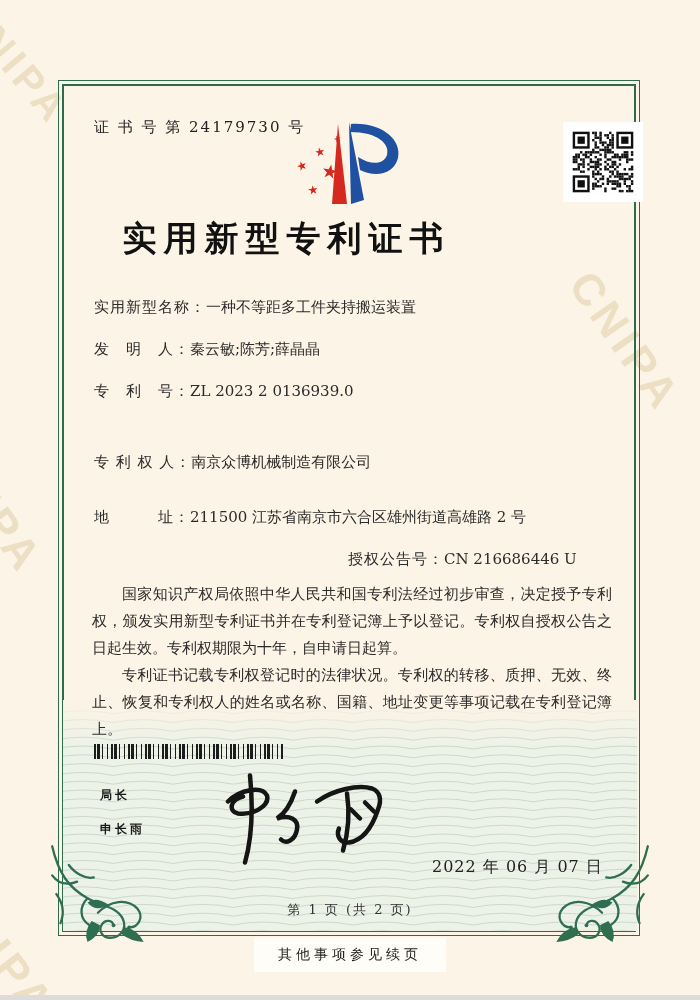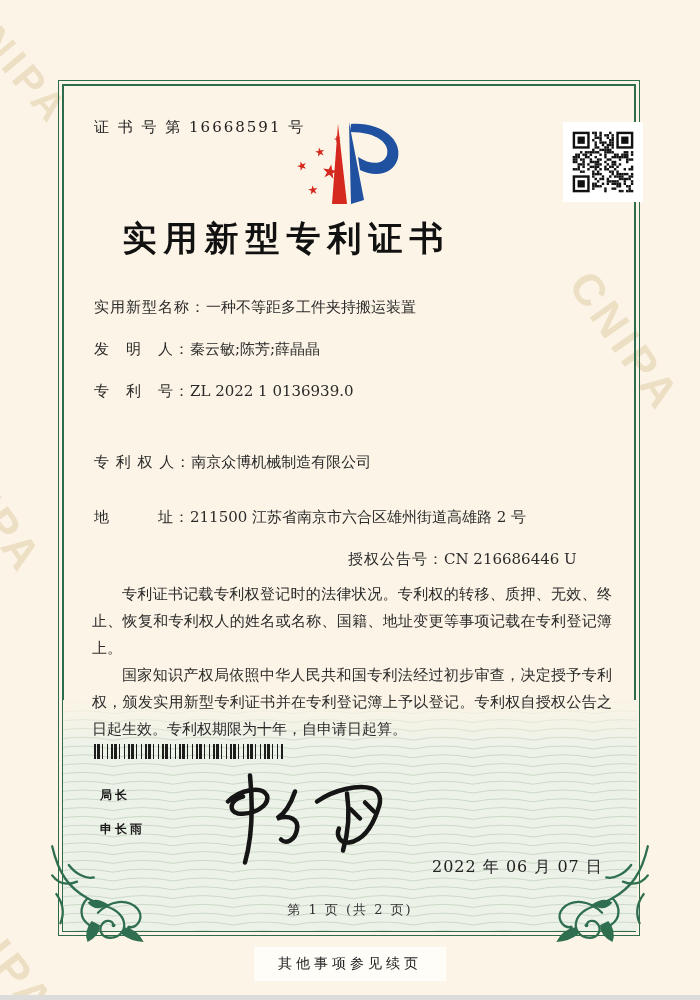--- a/index.html
+++ b/index.html
@@ -30,21 +30,21 @@
       font-weight:bold;font-size:12px;color:#1a1a1a;letter-spacing:3px;}
   .sig{position:absolute;left:198px;top:764px;width:210px;height:108px;}
   .issue-date{position:absolute;left:432px;top:857px;font-size:16px;letter-spacing:1px;color:#222;}
   .pagenum{position:absolute;left:0;top:901px;width:700px;text-align:center;font-size:13px;
       letter-spacing:2px;color:#333;}
   .orn{position:absolute;width:104px;height:104px;}
   .orn-br{left:548px;top:840px;}
   .orn-bl{left:48px;top:840px;transform:scaleX(-1);}
   .note{position:absolute;left:0;top:938px;width:700px;text-align:center;}
   .note span{display:inline-block;background:#fffdf8;padding:8px 24px;font-size:14px;
-      letter-spacing:4px;color:#222;margin-top:9px;}
+      letter-spacing:4px;color:#222;}
   .bottom-strip{position:absolute;left:0;top:995px;width:700px;height:5px;background:#dcdcda;}
 </style>
 </head>
 <body>
 
 <div class="page">
 
   <span class="wm" style="left:-16px;top:-8px;font-size:40px;transform:rotate(50deg);">CNIPA</span>
   <span class="wm" style="left:600px;top:262px;font-size:44px;transform:rotate(55deg);">CNIPA</span>
   <span class="wm" style="left:-38px;top:424px;font-size:44px;transform:rotate(55deg);">CNIPA</span>
@@ -81,21 +81,21 @@
         <path d="M-10 189.8 q 30 -6 60 0 q 30 -6 60 0 q 30 -6 60 0 q 30 -6 60 0 q 30 -6 60 0 q 30 -6 60 0 q 30 -6 60 0 q 30 -6 60 0 q 30 -6 60 0 q 30 -6 60 0 q 30 -6 60 0" fill="none" stroke="#cbdac6" stroke-width="1"></path>
         <path d="M-10 198.60000000000002 q 30 -6 60 0 q 30 -6 60 0 q 30 -6 60 0 q 30 -6 60 0 q 30 -6 60 0 q 30 -6 60 0 q 30 -6 60 0 q 30 -6 60 0 q 30 -6 60 0 q 30 -6 60 0 q 30 -6 60 0" fill="none" stroke="#cbdac6" stroke-width="1"></path>
         <path d="M-10 207.4 q 30 -6 60 0 q 30 -6 60 0 q 30 -6 60 0 q 30 -6 60 0 q 30 -6 60 0 q 30 -6 60 0 q 30 -6 60 0 q 30 -6 60 0 q 30 -6 60 0 q 30 -6 60 0 q 30 -6 60 0" fill="none" stroke="#cbdac6" stroke-width="1"></path>
         <path d="M-10 216.20000000000002 q 30 -6 60 0 q 30 -6 60 0 q 30 -6 60 0 q 30 -6 60 0 q 30 -6 60 0 q 30 -6 60 0 q 30 -6 60 0 q 30 -6 60 0 q 30 -6 60 0 q 30 -6 60 0 q 30 -6 60 0" fill="none" stroke="#cbdac6" stroke-width="1"></path>
         <path d="M-10 225.00000000000003 q 30 -6 60 0 q 30 -6 60 0 q 30 -6 60 0 q 30 -6 60 0 q 30 -6 60 0 q 30 -6 60 0 q 30 -6 60 0 q 30 -6 60 0 q 30 -6 60 0 q 30 -6 60 0 q 30 -6 60 0" fill="none" stroke="#cbdac6" stroke-width="1"></path>
         <path d="M-10 233.8 q 30 -6 60 0 q 30 -6 60 0 q 30 -6 60 0 q 30 -6 60 0 q 30 -6 60 0 q 30 -6 60 0 q 30 -6 60 0 q 30 -6 60 0 q 30 -6 60 0 q 30 -6 60 0 q 30 -6 60 0" fill="none" stroke="#cbdac6" stroke-width="1"></path>
       </svg>
   </div>
   <div class="band-fade"></div>
 
-  <div class="certno">证 书 号 第 16668591 号</div>
+  <div class="certno">证 书 号 第 24179730 号</div>
 
   <svg class="logo" viewBox="0 0 120 100">
     <polygon points="48,10 42,90 57,90" fill="#d5281e"></polygon>
     <polygon points="59,8 61,90 74,86" fill="#2050a0"></polygon>
     <path d="M61,10 C92,8 112,26 108,44 C104,60 86,64 70,56 L68,43 C82,52 94,50 97,41 C100,30 88,18 60,18 Z" fill="#2050a0"></path>
     <g fill="#d5281e" font-family="'DejaVu Sans',sans-serif" text-anchor="middle">
       <text x="47" y="28" font-size="9" transform="rotate(-18 47 24)">★</text>
       <text x="30" y="42" font-size="12" transform="rotate(-12 30 38)">★</text>
       <text x="12" y="56" font-size="12" transform="rotate(-20 12 52)">★</text>
       <text x="40" y="64" font-size="19" transform="rotate(10 40 58)">★</text>
@@ -330,35 +330,35 @@
 
   <div class="title">实用新型专利证书</div>
 
   <div class="frow" style="top:340px">
     <span class="flabel">发　明　人：</span><span class="fvalue">秦云敏;陈芳;薛晶晶</span>
   </div>
   <div class="frow" style="top:298px">
     <span class="flabel">实用新型名称：</span><span class="fvalue">一种不等距多工件夹持搬运装置</span>
   </div>
   <div class="frow" style="top:382px">
-    <span class="flabel">专　利　号：</span><span class="fvalue">ZL 2022 1 0136939.0</span>
+    <span class="flabel">专　利　号：</span><span class="fvalue">ZL 2023 2 0136939.0</span>
   </div>
   <div class="frow" style="top:453px">
     <span class="flabel">专 利 权 人：</span><span class="fvalue">南京众博机械制造有限公司</span>
   </div>
   <div class="frow" style="top:508px">
     <span class="flabel">地　　　址：</span><span class="fvalue">211500 江苏省南京市六合区雄州街道高雄路 2 号</span>
   </div>
   <div class="frow" style="top:550px;left:348px">
     <span class="flabel">授权公告号：</span><span class="fvalue">CN 216686446 U</span>
   </div>
 
   <div class="paras">
+    <p>国家知识产权局依照中华人民共和国专利法经过初步审查，决定授予专利权，颁发实用新型专利证书并在专利登记簿上予以登记。专利权自授权公告之日起生效。专利权期限为十年，自申请日起算。</p>
     <p>专利证书记载专利权登记时的法律状况。专利权的转移、质押、无效、终止、恢复和专利权人的姓名或名称、国籍、地址变更等事项记载在专利登记簿上。</p>
-    <p>国家知识产权局依照中华人民共和国专利法经过初步审查，决定授予专利权，颁发实用新型专利证书并在专利登记簿上予以登记。专利权自授权公告之日起生效。专利权期限为十年，自申请日起算。</p>
   </div>
 
   <div class="barcode"></div>
 
   <div class="signer" style="top:787px">局长</div>
   <div class="signer" style="top:821px">申长雨</div>
 
   <svg class="sig" viewBox="0 0 210 105">
     <g fill="none" stroke="#151515" stroke-width="4.5" stroke-linecap="round">
       <path d="M30,36 C42,24 64,20 69,30 C72,41 54,50 40,48 C30,46 32,34 45,31"></path>

